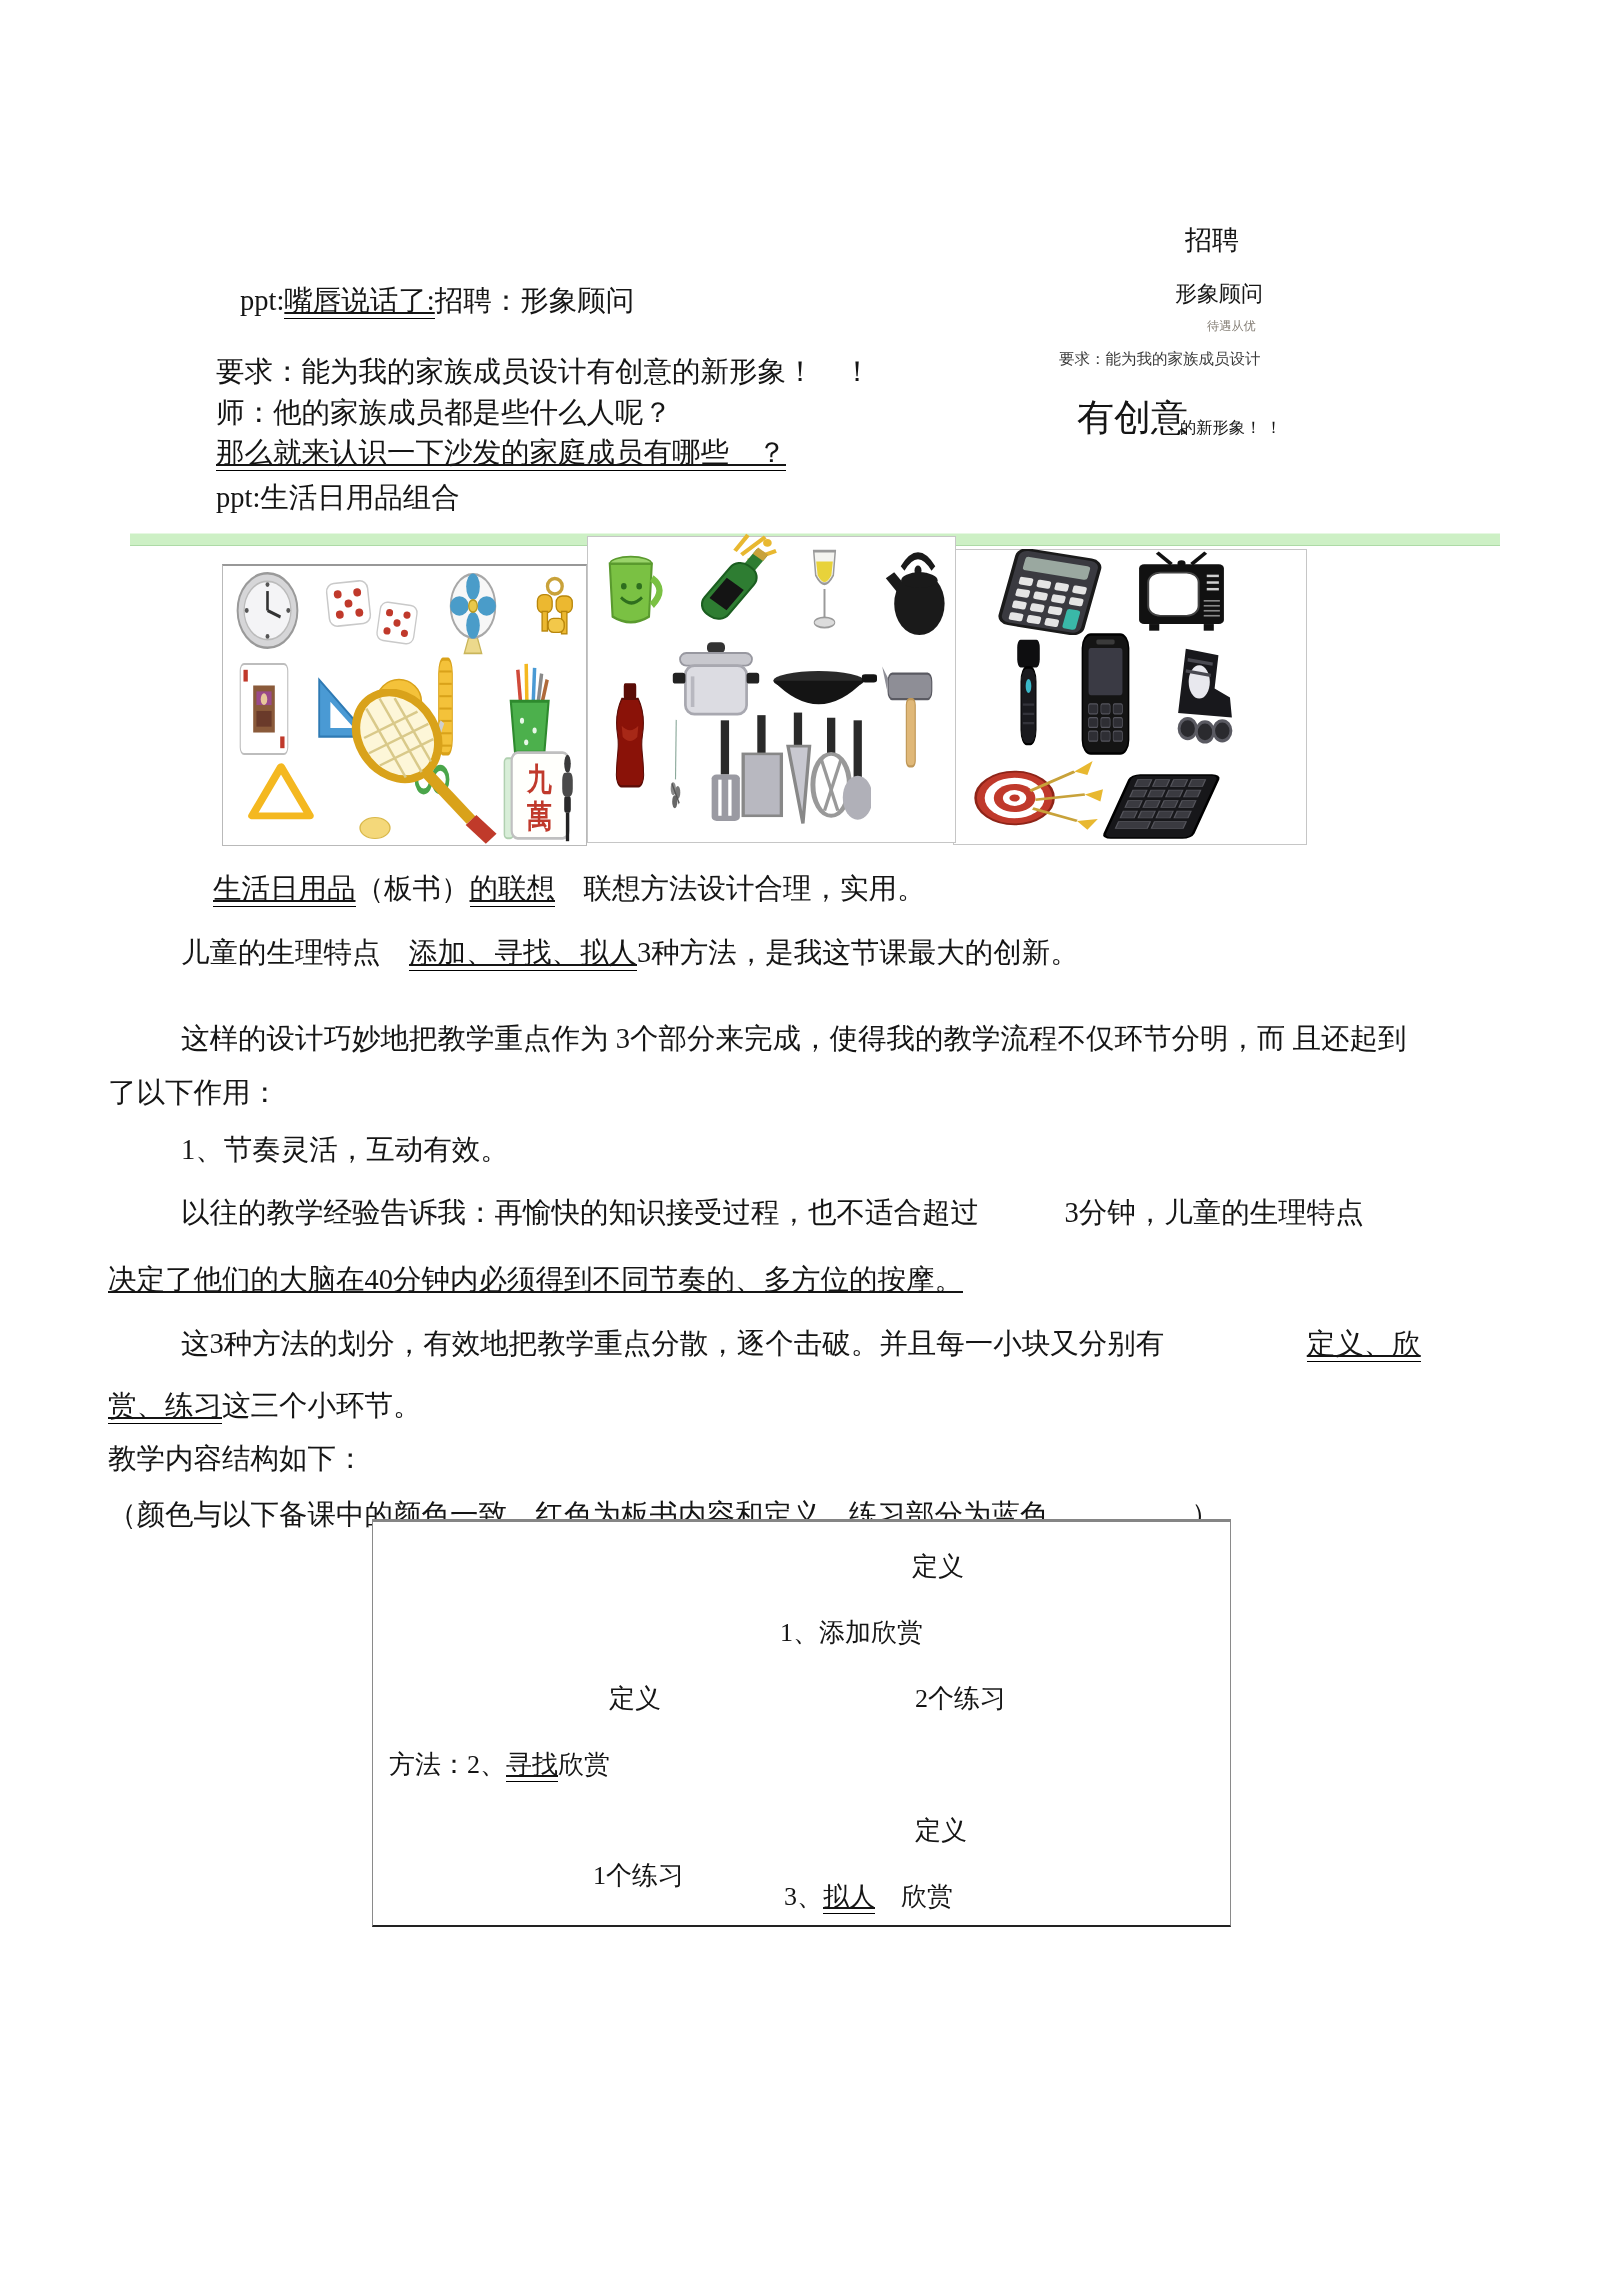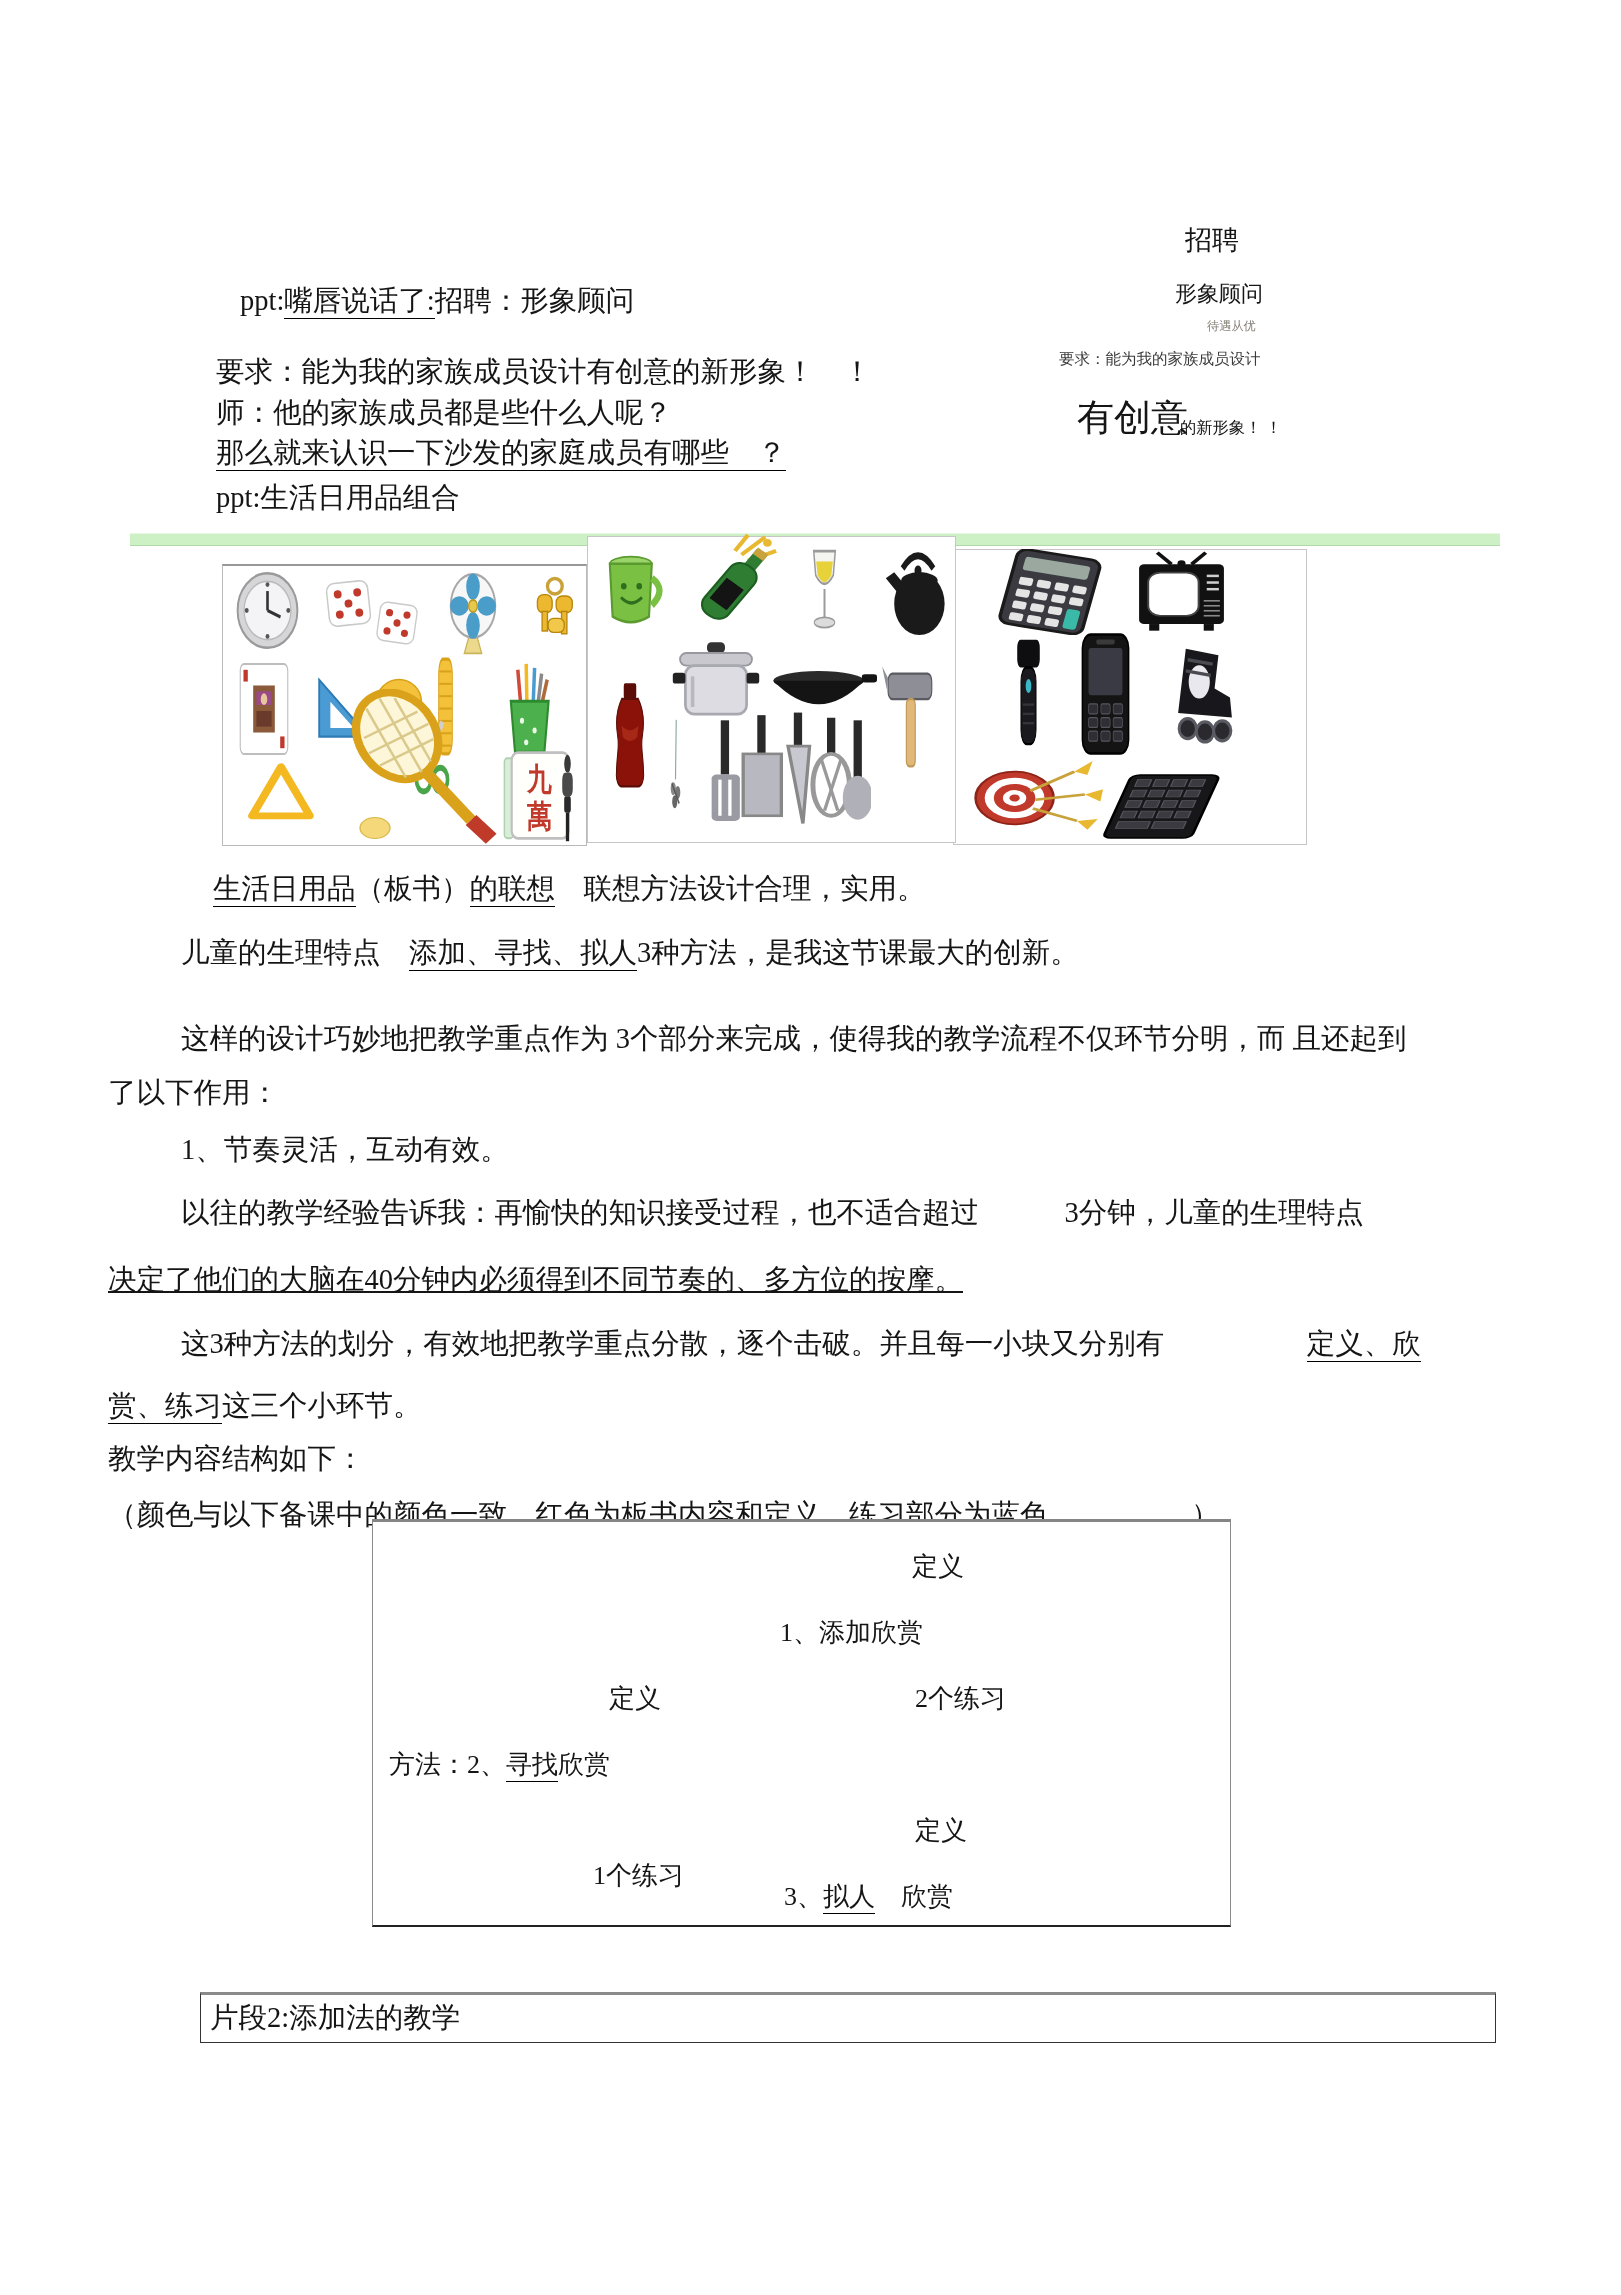--- a/index.html
+++ b/index.html
@@ -1,21 +1,21 @@
 <!DOCTYPE html>
 <html style="font-size:13px"><head>
 <meta charset="utf-8">
 <style>
   html,body{margin:0;padding:0;background:#e8e8e8;}
   .page{position:relative;width:1622px;height:2295px;background:#ffffff;overflow:hidden;
         font-family:"Liberation Serif","DejaVu Serif",serif;color:#151515;}
   .abs{position:absolute;white-space:pre;}
   .t35{font-size:28.5px;line-height:1.15;}
   .t30{font-size:26px;line-height:1.1;}
-  .u{border-bottom:1.6px solid #000;padding-bottom:1.6px;}
+  .u{border-bottom:1.6px solid #000;padding-bottom:1.6px;text-decoration:underline;}
   .divider{position:absolute;border-top:1.6px solid #e6f8e2;border-bottom:1.6px solid #addaa6;}
   .panel{position:absolute;background:#fff;}
   .p1{border:1.6px solid #b9b9b9;border-top:2.4px solid #989898;}
   .p2{border:0.8px solid #c6c6c6;z-index:5;}
   .p3{border:0.8px solid #c6c6c6;}
   .item{position:absolute;}
   .item svg{width:100%;height:100%;display:block;}
   .diagram-box{position:absolute;background:#fff;border:1.6px solid #8a8a8a;border-top:3.3px solid #858585;border-bottom:2.4px solid #222;}
   .fragment-box{position:absolute;background:#fff;border:1.6px solid #333;border-top:3.3px solid #8a8a8a;display:flex;align-items:center;}
   .poster-note{color:#857f76;filter:blur(0.3px);}
@@ -466,17 +466,14 @@
       <div class="abs t30" style="left: 912px; top: 1553px; z-index: 2;"><span>定义</span></div>
       <div class="abs t30" style="left: 780px; top: 1619px; z-index: 2;"><span>1、添加欣赏</span></div>
       <div class="abs t30" style="left: 609px; top: 1685px; z-index: 2;"><span>定义</span></div>
       <div class="abs t30" style="left: 915px; top: 1685px; z-index: 2;"><span>2个练习</span></div>
       <div class="abs t30" style="left: 389px; top: 1751px; z-index: 2;"><span>方法：2、</span><span class="u">寻找</span><span>欣赏</span></div>
       <div class="abs t30" style="left: 593px; top: 1817px; z-index: 2; margin-top: 45px;"><span>1个练习</span></div>
       <div class="abs t30" style="left: 915px; top: 1817px; z-index: 2;"><span>定义</span></div>
       <div class="abs t30" style="left: 784px; top: 1883px; z-index: 2;"><span>3、</span><span class="u">拟人</span><span>　欣赏</span></div>
     </div>
 
-  <div id="fragment" class="fragment-box" style="left: 200px; top: 1992px; width: 1294px; height: 47px;">
-    <span class="t35" style="padding-left:9px">片段2:添加法的教学</span>
-  </div>
 </div>
 
 
 </body></html>

